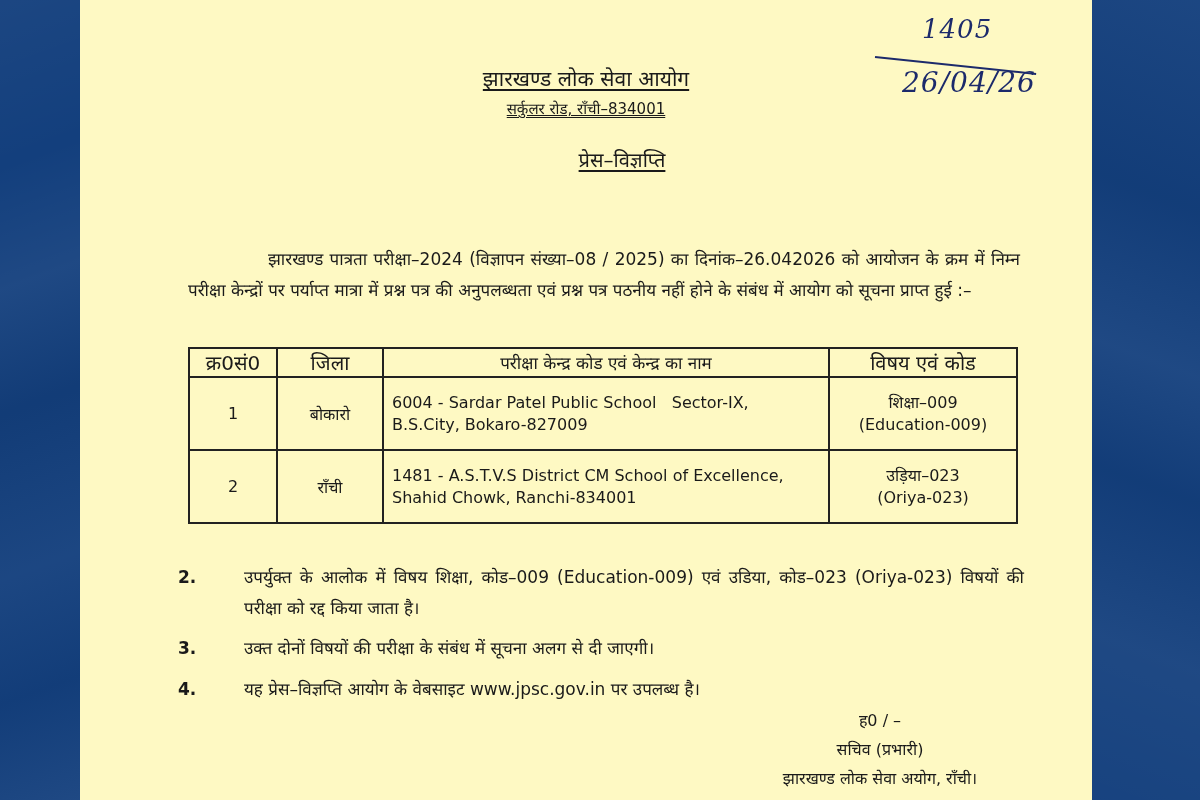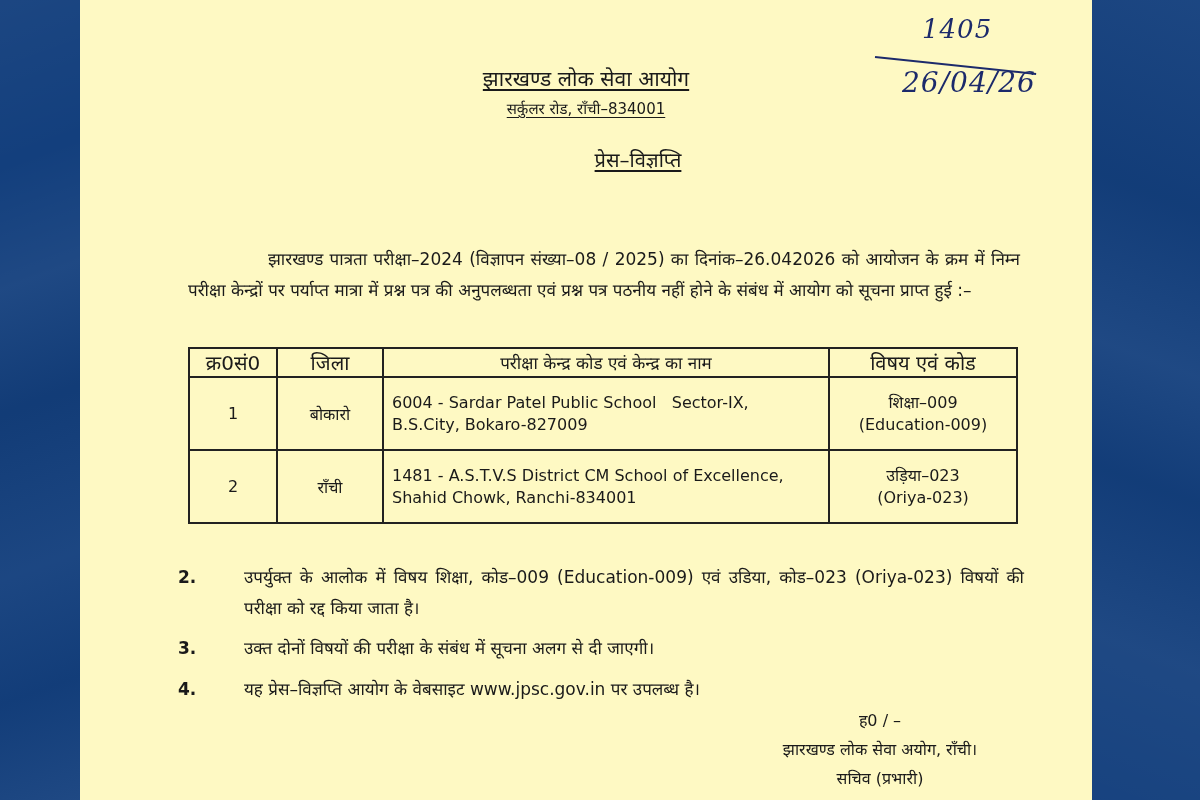--- a/index.html
+++ b/index.html
@@ -19,22 +19,22 @@
         linear-gradient(200deg, rgba(255,255,255,0.04) 0%, rgba(0,0,0,0.04) 25%, rgba(255,255,255,0.05) 45%, rgba(0,0,0,0.04) 60%, rgba(255,255,255,0.05) 80%, rgba(255,255,255,0.02) 100%),
         #133f7d; }
     .paper {
       position: absolute; left: 80px; top: 0; width: 1012px; height: 800px;
       background: #fef9c3; color: #1a1a1a;
     }
     .abs { position: absolute; }
     .center { text-align: center; }
     .u { text-decoration: underline; text-underline-offset: 3px; text-align: center; }
     .org { left: 0; width: 1012px; top: 64px; font-size: 21px; }
-    .addr { left: 0; width: 1012px; top: 98px; font-size: 15px; }
-    .press { left: 0; width: 1084px; top: 146px; font-size: 20px; padding-left: 16px; }
+    .addr { left: 0; width: 1012px; top: 98px; font-size: 15px; text-decoration: underline; }
+    .press { left: 0; width: 1084px; top: 146px; font-size: 20px; }
     .subject { left: 0; width: 1012px; top: 196px; font-size: 18px; font-weight: 600; }
     .para {
       left: 108px; width: 832px; top: 244px; font-size: 17px; line-height: 31px;
       text-align: justify; text-indent: 80px;
     }
     .hw {
       position: absolute; font-family: "DejaVu Serif", serif; font-style: italic;
       color: #1c2a6b; font-size: 26px; letter-spacing: 1px;
     }
     .hw1 { left: 842px; top: 14px; }
@@ -128,17 +128,17 @@
     <span class="num">3.</span>
     <span class="txt">उक्त दोनों विषयों की परीक्षा के संबंध में सूचना अलग से दी जाएगी।</span>
   </div>
   <div class="abs pt" style="top:674px;height:31px;">
     <span class="num">4.</span>
     <span class="txt">यह प्रेस–विज्ञप्ति आयोग के वेबसाइट www.jpsc.gov.in पर उपलब्ध है।</span>
   </div>
 
   <div class="abs sig" style="top:706px;">
     <div>ह0 / –</div>
+    <div>सचिव (प्रभारी)</div>
     <div>झारखण्ड लोक सेवा अयोग, राँची।</div>
-    <div>सचिव (प्रभारी)</div>
   </div>
 
 </div>
 
 </body></html>

